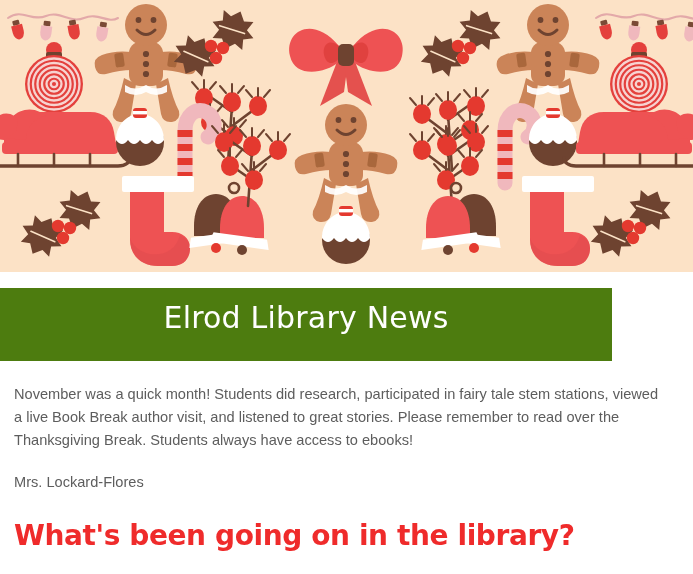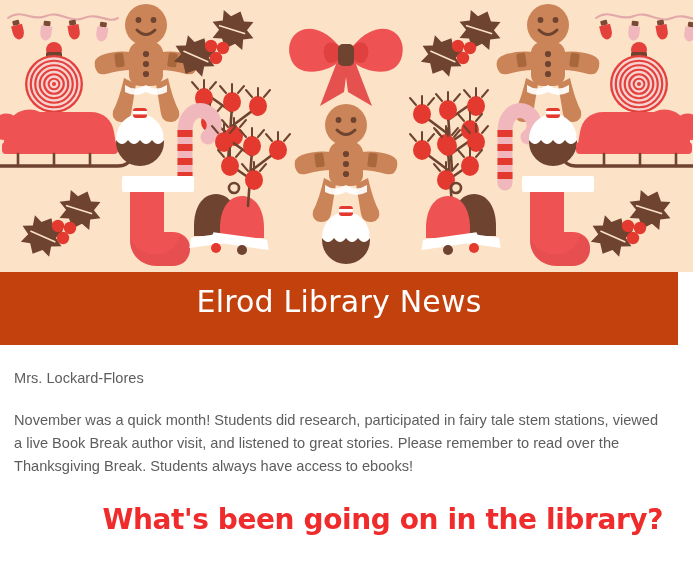--- a/index.html
+++ b/index.html
@@ -20,23 +20,24 @@
     width: 693px;
     height: 272px;
     background: #fce2c6;
     overflow: hidden;
   }
   #header-illustration svg { display: block; }
 
   
   #title-banner {
     position: relative;
-    width: 678px;
+    width: 612px;
     height: 73px;
-    background: #c2410c;
+    background: #4d7c0f;
+    margin-top: 16px;
   }
   #newsletter-title {
     position: absolute;
     left: 0; right: 0;
     top: 12px;
     text-align: center;
     color: #ffffff;
     font-size: 30px;
     font-weight: 400;
     letter-spacing: 0.2px;
@@ -65,21 +66,21 @@
     color: #5d5d5d;
     font-size: 14.6px;
     line-height: 23px;
     margin: 0 0 19px 0;
     max-width: 652px;
   }
   .body-paragraph:last-of-type { margin-bottom: 0; }
 
   #section-heading {
     margin: 25px 0 0 0;
-    text-align: right;
+    text-align: left;
     color: #ef2b2b;
     font-size: 28px;
     font-weight: 700;
     letter-spacing: -0.4px;
     font-family: "DejaVu Sans", sans-serif;
   }
 </style>
 </head>
 <body>
 
@@ -389,16 +390,16 @@
         </g>
       </g>
   </svg>
 </div>
 
 <div id="title-banner">
   <div id="newsletter-title">Elrod Library News</div>
 </div>
 
 <div id="body-section">
+  <p class="body-paragraph">November was a quick month! Students did research, participated in fairy tale stem stations, viewed a live Book Break author visit, and listened to great stories. Please remember to read over the Thanksgiving Break. Students always have access to ebooks!</p>
   <p class="body-paragraph">Mrs. Lockard-Flores</p>
-  <p class="body-paragraph">November was a quick month! Students did research, participated in fairy tale stem stations, viewed a live Book Break author visit, and listened to great stories. Please remember to read over the Thanksgiving Break. Students always have access to ebooks!</p>
   <h2 id="section-heading">What's been going on in the library?</h2>
 </div>
 
 </body></html>

